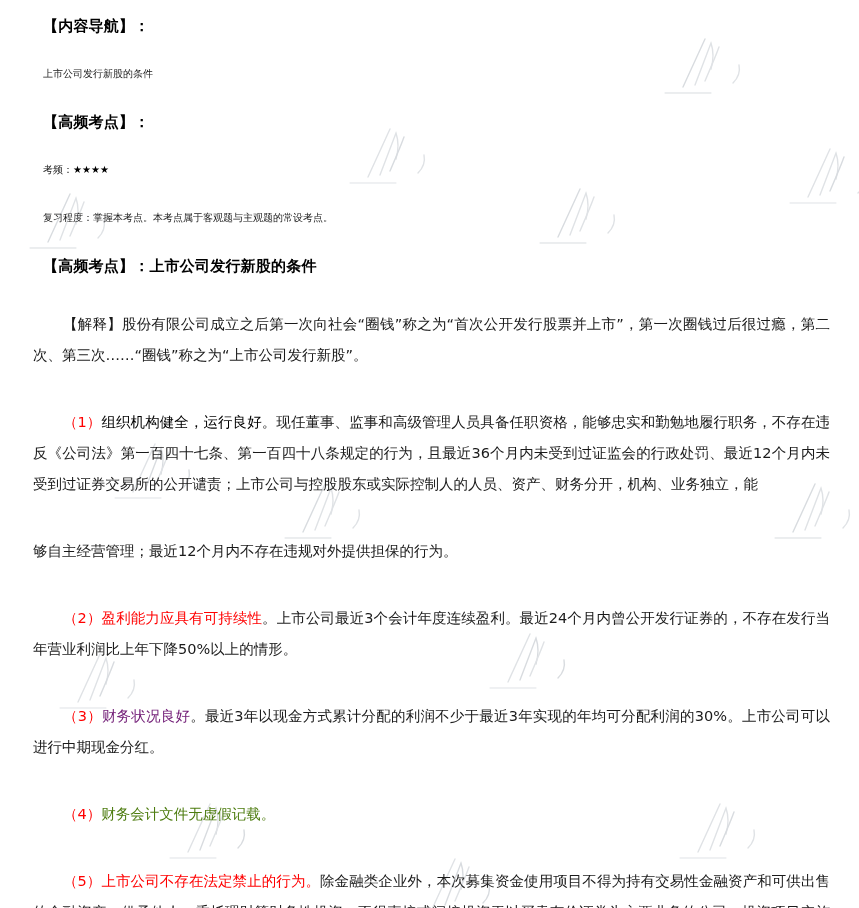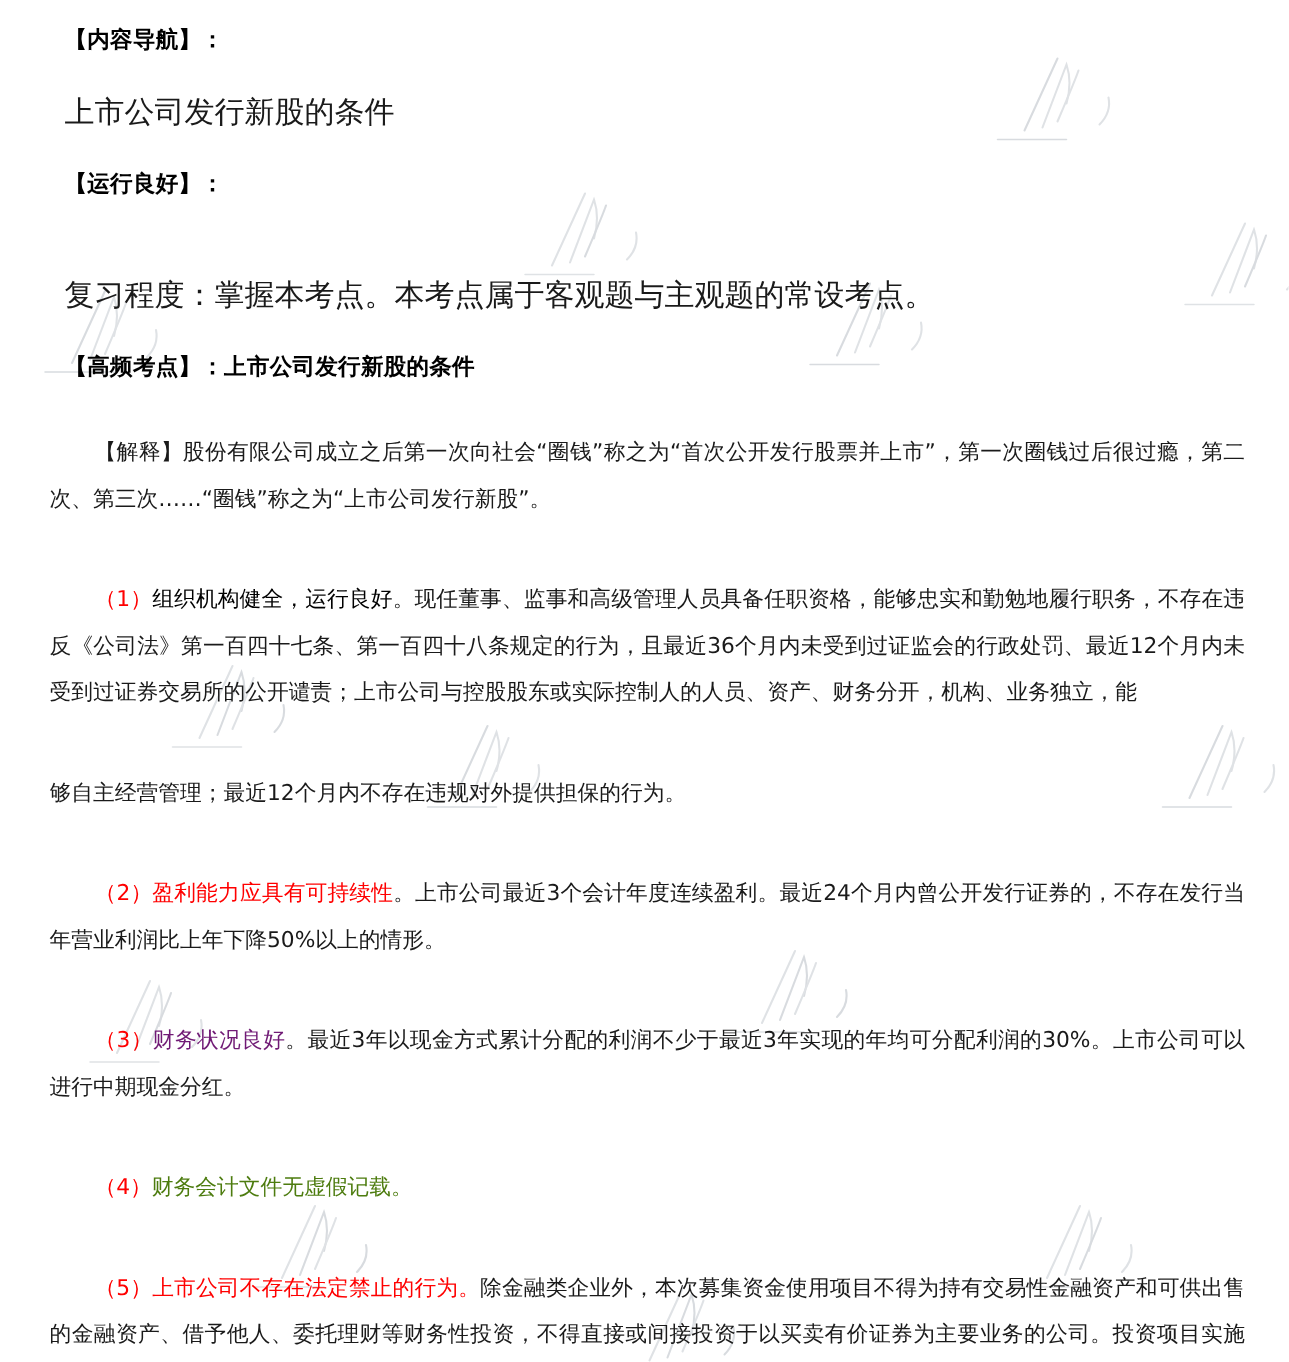--- a/index.html
+++ b/index.html
@@ -49,21 +49,21 @@
     line-height: 22px;
     color: #000000;
     margin: 0;
     padding-left: 40px;
     padding-right: 14px;
     letter-spacing: 0.2px;
   }
 
   
   .plain-line {
-    font-size: 20px;
+    font-size: 10px;
     line-height: 22px;
     color: #1a1a1a;
     padding-left: 40px;
     padding-right: 14px;
   }
 
   .stars {
     letter-spacing: 0px;
     color: #000000;
   }
@@ -201,24 +201,27 @@
   <div class="spacer-sm"></div>
 
   <div class="section-head">【内容导航】：</div>
 
   <div class="spacer-lg"></div>
 
   <div class="plain-line">上市公司发行新股的条件</div>
 
   <div class="spacer-lg"></div>
 
-  <div class="section-head">【运行良好】：</div>
-
-  <div class="spacer-lg"></div>
-
+  <div class="section-head">【高频考点】：</div>
+
+  <div class="spacer-lg"></div>
+
+  <div class="plain-line">
+    <span>考频：</span><span class="stars">★★★★</span>
+  </div>
 
   <div class="spacer-lg"></div>
 
   <div class="plain-line">复习程度：掌握本考点。本考点属于客观题与主观题的常设考点。</div>
 
   <div class="spacer-lg"></div>
 
   <div class="section-head">【高频考点】：上市公司发行新股的条件</div>
 
   <div class="spacer-md"></div>

